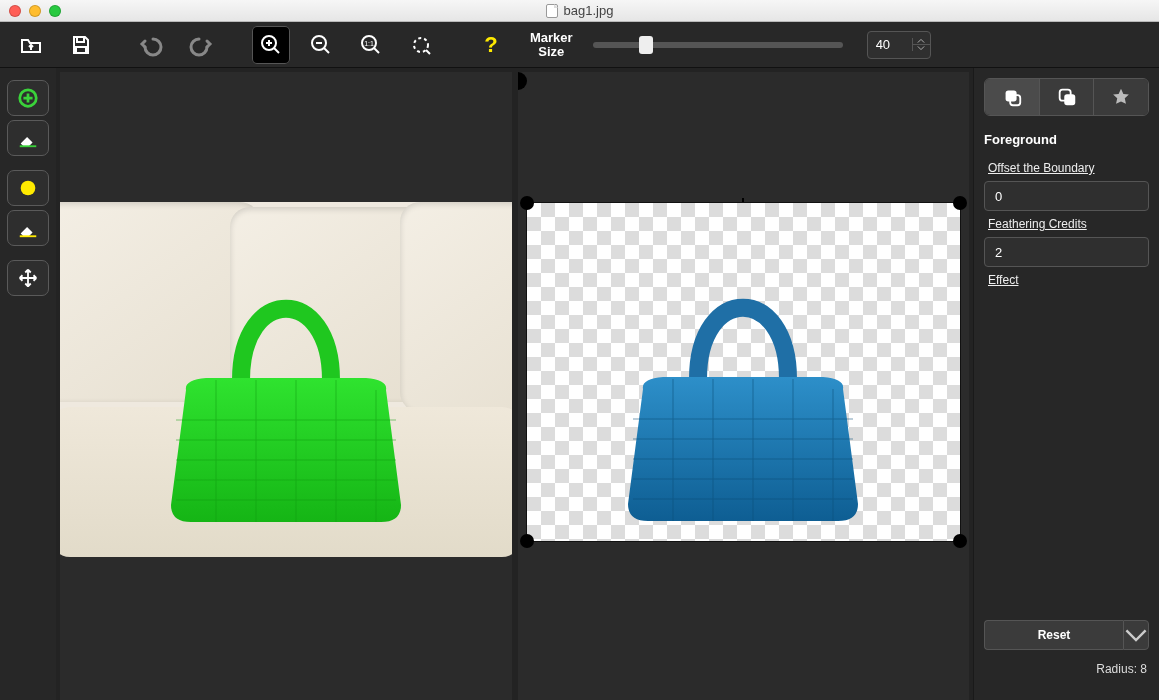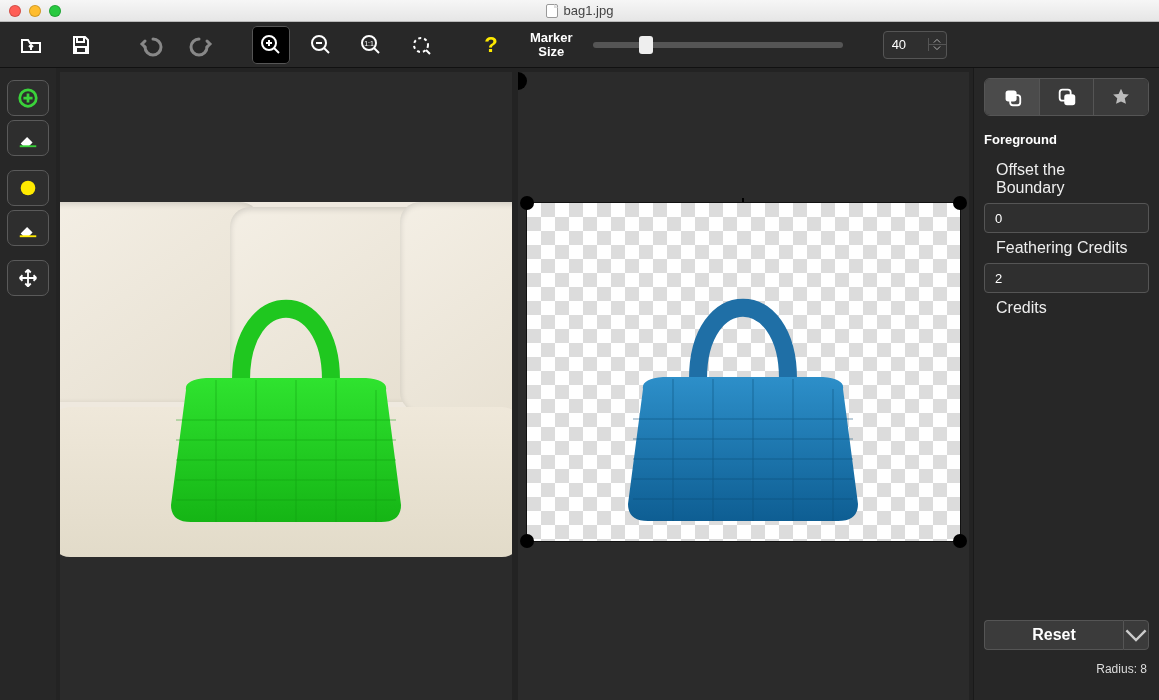--- a/index.html
+++ b/index.html
@@ -39,21 +39,21 @@
   }
   .tbtn.active{ background:#000; box-shadow: 0 0 0 1px #555 inset; }
   .tbtn svg { width:24px; height:24px; }
   .sep{ width:8px; }
   .marker-label{ font-size:13px; color:#fff; font-weight:600; text-align:center; line-height:14px; margin-left:8px; }
   .slider-wrap{ flex:0 0 auto; width:250px; display:flex; align-items:center; margin-left:8px; }
   input[type=range]{ -webkit-appearance:none; width:100%; height:6px; background:#555; border-radius:3px; }
   input[type=range]::-webkit-slider-thumb{ -webkit-appearance:none; width:14px; height:18px; background:#eee; border-radius:3px; }
   .num-input{
     display:flex; align-items:center; background:#2f2f2f; border:1px solid #555; border-radius:4px;
-    height:28px; margin-left:28px;
+    height:28px; margin-left:12px;
   }
   .num-input input{ width:44px; background:transparent; border:none; color:#fff; font-size:13px; padding:0 8px; outline:none;}
   .spin{ width:18px; display:flex; flex-direction:column; border-left:1px solid #555;}
   .spin button{ flex:1; background:transparent; border:none; cursor:pointer; display:flex; align-items:center; justify-content:center;}
   .spin svg{ width:8px; height:6px; }
   .spin button:first-child{ border-bottom:1px solid #555; }
 
   .appbody{ display:flex; height:calc(700px - 22px - 46px); }
 
   .leftbar{ width:56px; background:#272727; padding-top:8px; }
@@ -101,33 +101,33 @@
     width:186px; background:#272727; border-left:1px solid #1a1a1a;
     padding:10px 10px 16px 10px; display:flex; flex-direction:column;
   }
   .tabrow{ display:flex; gap:0; border:1px solid #555; border-radius:6px; overflow:hidden; margin-bottom:12px;}
   .tab{ flex:1; height:36px; display:flex; align-items:center; justify-content:center; background:#3b3b3b; cursor:pointer; border-right:1px solid #555;}
   .tab:last-child{ border-right:none; }
   .tab.active{ background:#4b4b4b; }
   .tab svg{ width:22px; height:22px; }
 
   .sect-title{ font-weight:700; font-size:13px; margin:4px 0 8px; color:#fff;}
-  .field-label{ font-size:16px; color:#eee; margin:6px 12px 6px; }
+  .field-label{ font-size:12px; color:#eee; margin:6px 4px 6px;text-decoration:underline; }
   .field{
     display:flex; align-items:center; background:#2f2f2f; border:1px solid #555; border-radius:4px;
     height:30px;
   }
   .field input,.field .sel{ flex:1; background:transparent; border:none; color:#fff; font-size:13px; padding:0 10px; outline:none;}
   .sel{ display:flex; align-items:center; }
   .dd{ width:22px; border-left:1px solid #555; display:flex; align-items:center; justify-content:center;}
   .dd svg{ width:10px; height:8px;}
 
   .spacer{ flex:1; }
   .reset-row{ display:flex; margin-bottom:8px;}
-  .reset-btn{ flex:1; height:30px; background:#3b3b3b; border:1px solid #555; border-right:none; border-radius:4px 0 0 4px; color:#fff; font-size:16px; font-weight:600; cursor:pointer;}
+  .reset-btn{ flex:1; height:30px; background:#3b3b3b; border:1px solid #555; border-right:none; border-radius:4px 0 0 4px; color:#fff; font-size:12px; font-weight:600; cursor:pointer;}
   .reset-dd{ width:26px; border:1px solid #555; border-radius:0 4px 4px 0; background:#3b3b3b; display:flex; align-items:center; justify-content:center; cursor:pointer;}
   .credits{ text-align:right; font-size:12px; color:#ddd; padding:4px 2px 8px;}
 </style>
 </head>
 <body>
 
 <div class="titlebar">
   <div class="traffic">
     <div class="tl red"></div>
     <div class="tl yel"></div>
@@ -355,21 +355,21 @@
       <input value="0" style="">
 
     </div>
 
     <div class="field-label">Feathering Credits</div>
     <div class="field">
       <input value="2" style="">
 
     </div>
 
-    <div class="field-label">Credits</div>
+    <div class="field-label">Effect</div>
 
     <div class="spacer"></div>
 
     <div class="reset-row">
       <button class="reset-btn">Reset</button>
       <div class="reset-dd">
         <svg viewBox="0 0 10 6">
             <path d="M1 1l4 4 4-4" stroke="#ccc" fill="none"></path>
           </svg>
       </div>

